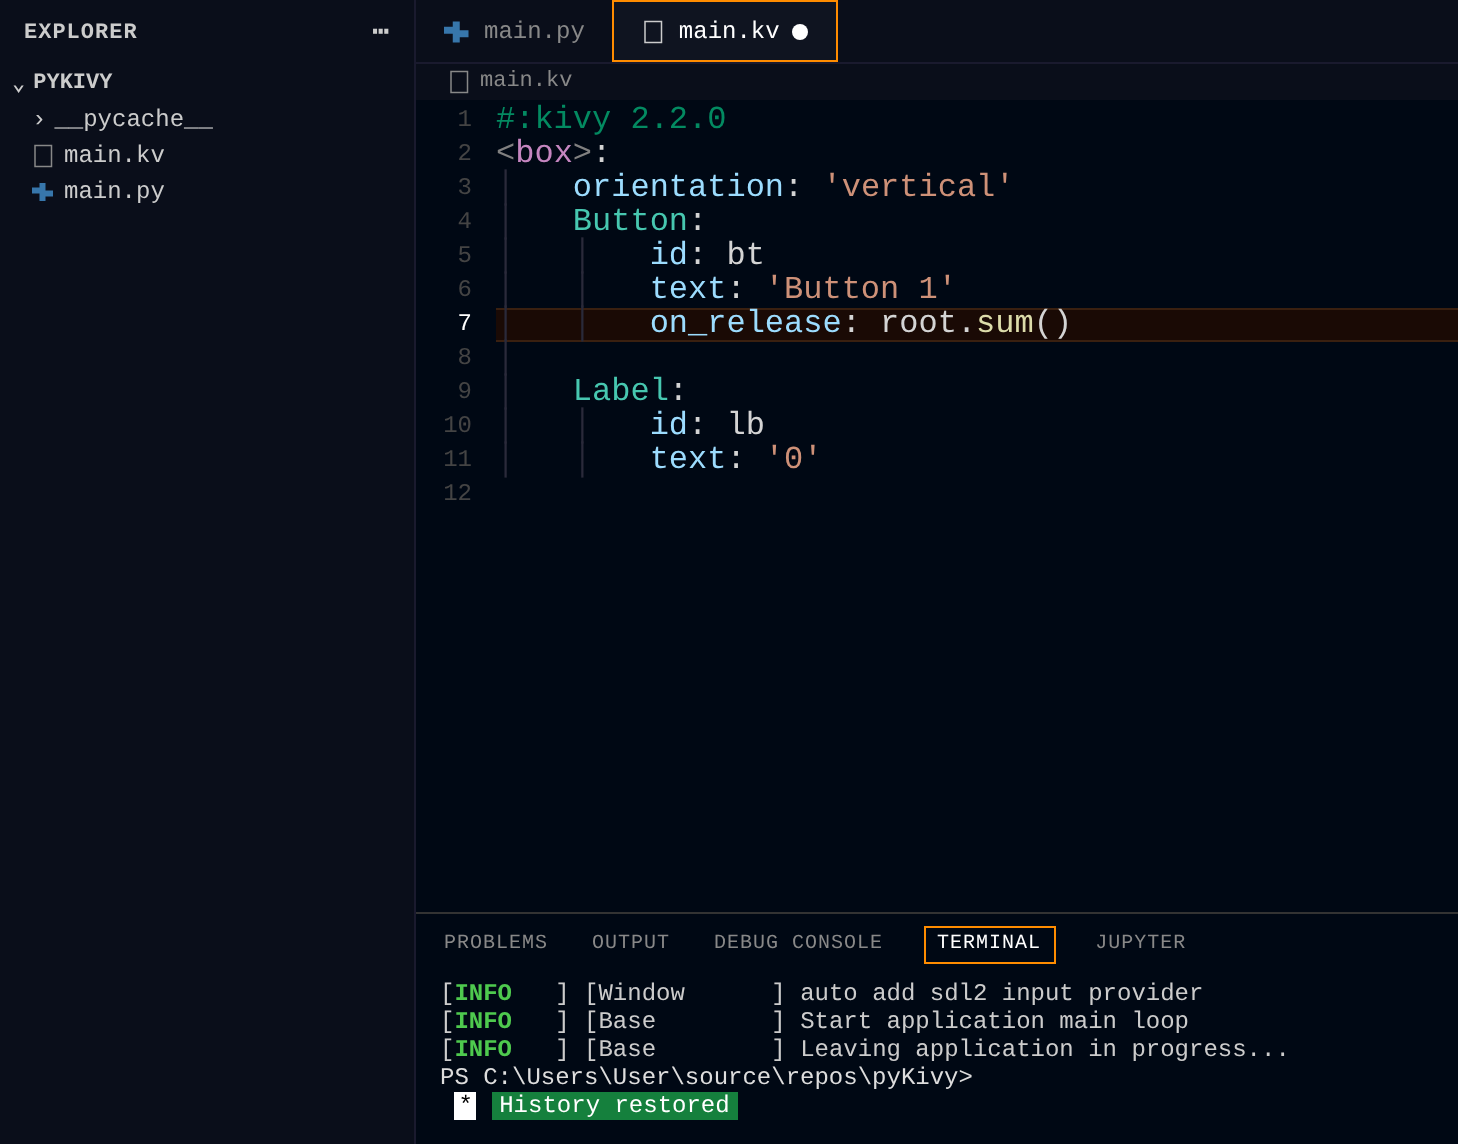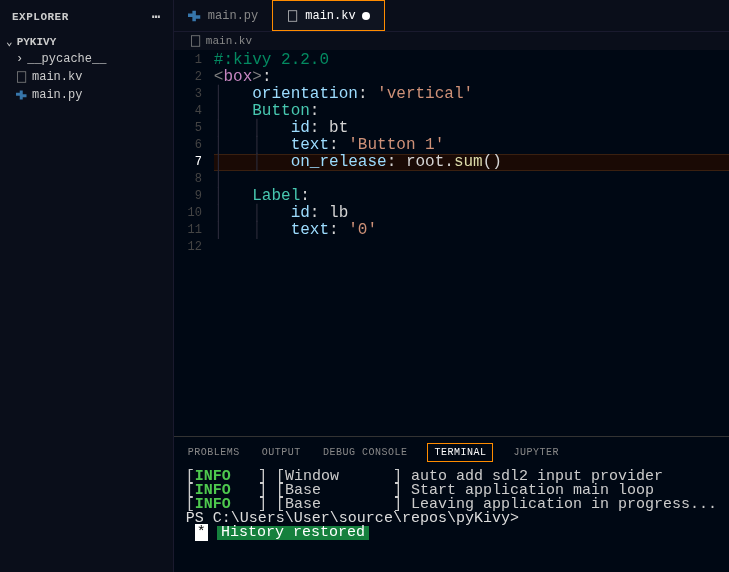--- a/index.html
+++ b/index.html
@@ -139,21 +139,21 @@
 .tok-comment { color: #038a61; }
 .tok-tag { color: #c586c0; }
 .tok-ang { color: #808080; }
 .tok-prop { color: #47c7b0; }
 .tok-string { color: #ce9178; }
 .tok-func { color: #dcdcaa; }
 .tok-ident { color: #9cdcfe; }
 .tok-paren { color: #d4d4d4; }
 .indent-guide { color: #2a2a3a; }
 .panel {
-  height: 136px;
+  height: 116px;
   border-top: 1px solid #333;
   background: #000814;
   display: flex;
   flex-direction: column;
 }
 .panel-tabs {
   display: flex;
   padding: 6px 12px 0 12px;
   gap: 18px;
   font-size: 10px;
@@ -166,21 +166,21 @@
 }
 .panel-tab.active {
   color: #fff;
   border: 1px solid #ff8c00;
   padding: 3px 6px;
   text-align: right;
 }
 .terminal {
   flex: 1;
   padding: 8px 12px 0 12px;
-  font-size: 15px;
+  font-size: 12px;
   line-height: 14px;
   overflow: hidden;
 }
 .term-line { white-space: pre; }
 .term-info { color: #4ec94e; font-weight: bold; }
 .term-bracket { color: #ccc; }
 .term-component { color: #ccc; }
 .term-msg { color: #ccc; }
 .term-prompt { color: #ddd; }
 .term-history {

